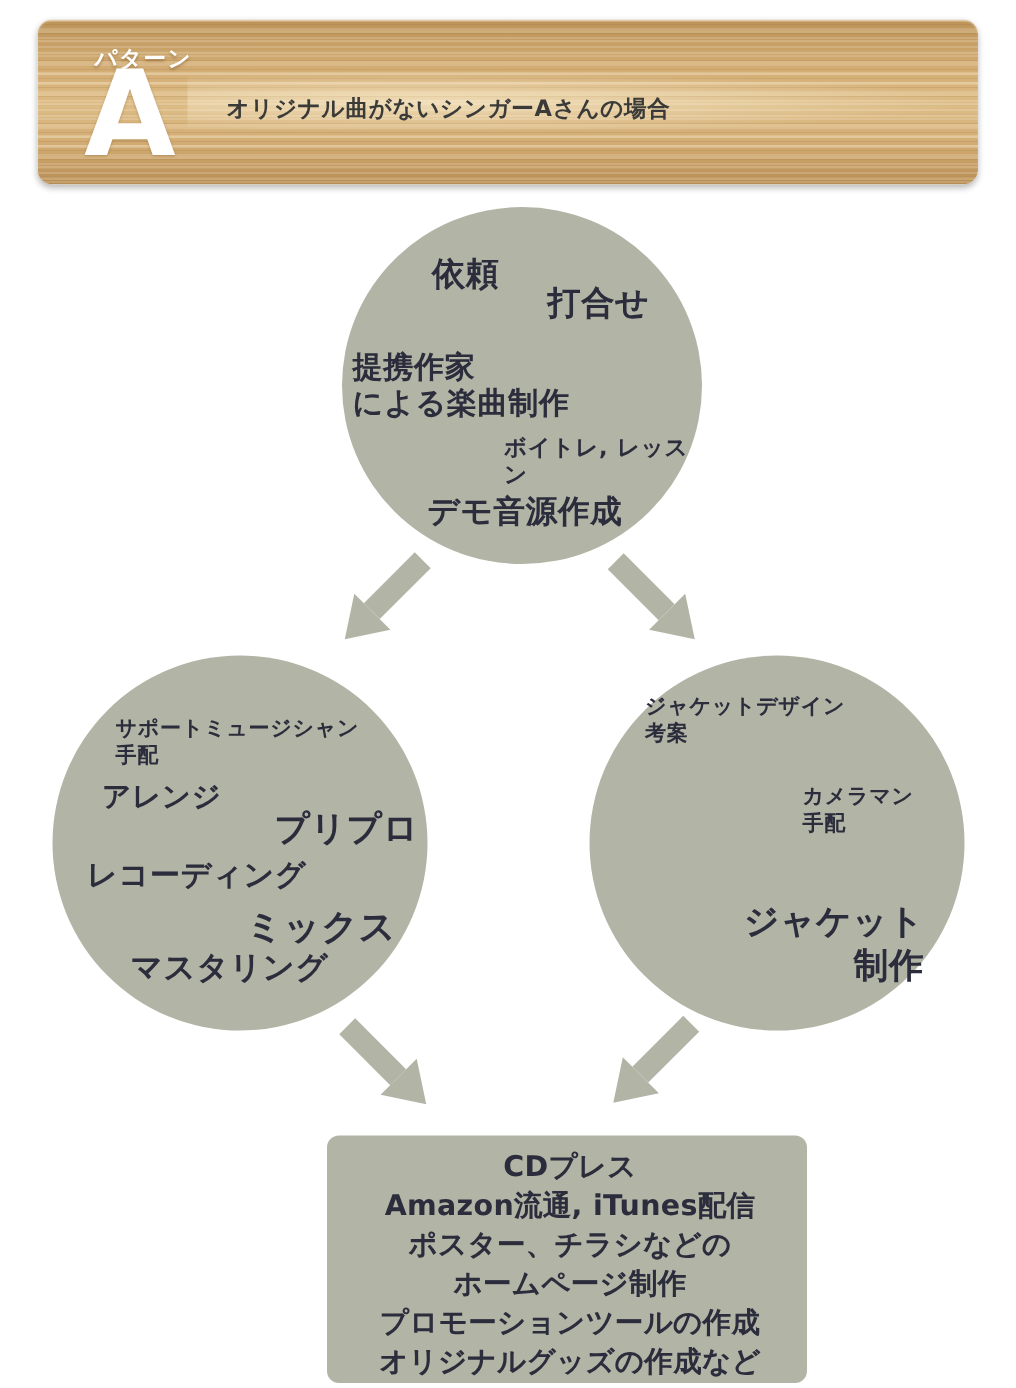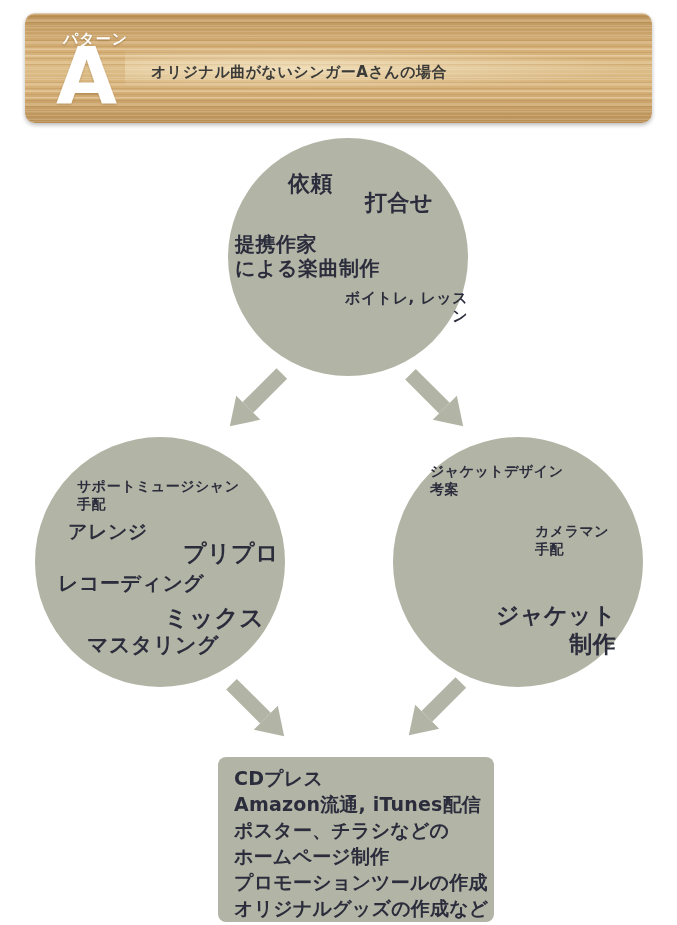--- a/index.html
+++ b/index.html
@@ -47,21 +47,21 @@
   .circle-right { left:393px; top:437px; width:250px; height:250px; }
 
   .lbl {
     position:absolute; font-weight:bold; color:var(--text-dark,#2b2c3c);
     white-space:pre-line; line-height:1.18; letter-spacing:.5px;
   }
   
   .l-irai      { left:60px;  top:33px;  font-size:22px; }
   .l-uchiawase { left:137px; top:52px;  font-size:22px; }
   .l-teikei    { left:7px;   top:95px;  font-size:20px; line-height:1.18; }
-  .l-voitore   { left:108px; top:152px; font-size:15px;text-align:right; }
+  .l-voitore   { left:108px; top:152px; font-size:15px; }
   .l-demo      { left:57px;  top:191px; font-size:21px; }
   
   .l-support   { left:42px;  top:40px;  font-size:14px; line-height:1.3; }
   .l-arrange   { left:33px;  top:83px;  font-size:19px; }
   .l-prepro    { left:148px; top:103px; font-size:23px; }
   .l-recording { left:23px;  top:135px; font-size:20px; }
   .l-mix       { left:129px; top:167px; font-size:24px; }
   .l-mastering { left:52px;  top:196px; font-size:21px; }
   
   .l-jacketdesign { left:37px;  top:25px;  font-size:14px; line-height:1.3; }
@@ -73,23 +73,23 @@
   .arrow { position:absolute; width:74px; height:34px; display:flex; align-items:center; }
   .arrow .shaft { width:48px; height:15px; background:var(--circle-fill,#b3b5a6); }
   .arrow .head  { width:0; height:0; border-top:17px solid transparent; border-bottom:17px solid transparent; border-left:26px solid var(--circle-fill,#b3b5a6); }
   .arrow-tl { left:219px; top:383px; transform:rotate(135deg); }
   .arrow-tr { left:400px; top:383px; transform:rotate(45deg); }
   .arrow-bl { left:221px; top:693px; transform:rotate(45deg); }
   .arrow-br { left:398px; top:692px; transform:rotate(135deg); }
 
   
   .bottom-box {
-    position:absolute; left:218px; top:757px; width:276px; height:165px;
+    position:absolute; left:218px; top:757px; width:320px; height:165px;
     border-radius:8px; background:var(--circle-fill,#b3b5a6);
-    padding:8px 12px 0 16px; box-sizing:border-box;
+    padding:8px 12px 0 16px; box-sizing:border-box;text-align:center;
   }
   .bottom-line {
     font-size:19px; font-weight:bold; line-height:26px;
     color:var(--text-dark,#2b2c3c); letter-spacing:.2px; white-space:nowrap;
   }
 </style>
 </head>
 <body>
 
 <div class="canvas">
@@ -100,20 +100,21 @@
     <span class="pattern-letter">A</span>
     <span class="header-subtitle">オリジナル曲がないシンガーAさんの場合</span>
   </div>
 
   <div class="circle circle-top">
     <span class="lbl l-irai">依頼</span>
     <span class="lbl l-uchiawase">打合せ</span>
     <span class="lbl l-teikei">提携作家
 による楽曲制作</span>
     <span class="lbl l-voitore">ボイトレ, レッスン</span>
+    <span class="lbl l-demo">デモ音源作成</span>
   </div>
 
   <div class="arrow arrow-tl">
     <div class="shaft"></div>
     <div class="head"></div>
   </div>
   <div class="arrow arrow-tr">
     <div class="shaft"></div>
     <div class="head"></div>
   </div>

